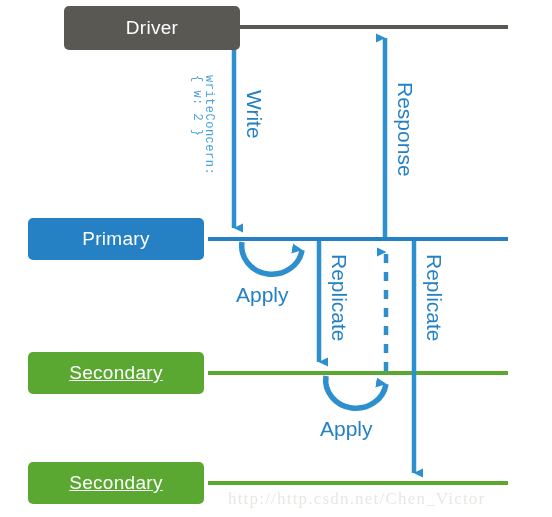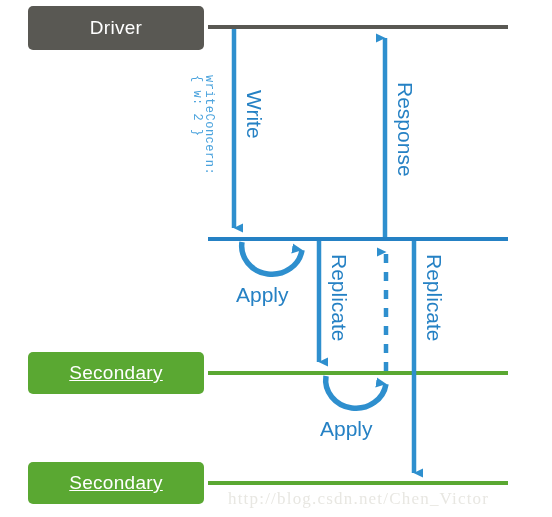--- a/index.html
+++ b/index.html
@@ -26,21 +26,21 @@
     position: absolute;
     display: flex;
     align-items: center;
     justify-content: center;
     border-radius: 5px;
     color: #ffffff;
     font-size: 19px;
     letter-spacing: 0.3px;
     box-sizing: border-box;
   }
-  .node-driver  { background: #595853; }
+  .node-driver  { background: #595853; margin-left: 36px; }
   .node-primary { background: #2581c4; }
   .node-secondary { background: #5aa832; text-decoration: underline; }
 
   .watermark {
     position: absolute;
     left: 228px;
     top: 489px;
     font-family: "Liberation Serif", serif;
     font-size: 17px;
     letter-spacing: 1.2px;
@@ -106,24 +106,27 @@
     <line x1="386" y1="371" x2="386" y2="252" stroke="#2e8fce" stroke-width="4.5" stroke-dasharray="9 9" marker-end="url(#ah-up)"></line>
 
     <line x1="414" y1="241" x2="414" y2="473" stroke="#2e8fce" stroke-width="4.5" marker-end="url(#ah-down)"></line>
     <text class="svg-label" x="427" y="254" transform="rotate(90 427 254)">Replicate</text>
   </svg>
 
   <div class="node-box node-driver" style="left:28px; top:6px; width:176px; height:44px;">
     <span>Driver</span>
   </div>
 
+  <div class="node-box node-primary" style="left:28px; top:218px; width:176px; height:42px;">
+    <span>Primary</span>
+  </div>
 
   <div class="node-box node-secondary" style="left:28px; top:352px; width:176px; height:42px;">
     <span>Secondary</span>
   </div>
 
   <div class="node-box node-secondary" style="left:28px; top:462px; width:176px; height:42px;">
     <span>Secondary</span>
   </div>
 
-  <div class="watermark">http://blog.csdn.net/Chen_Victor</div>
+  <div class="watermark">http://http.csdn.net/Chen_Victor</div>
 
 </div>
 
 </body></html>

